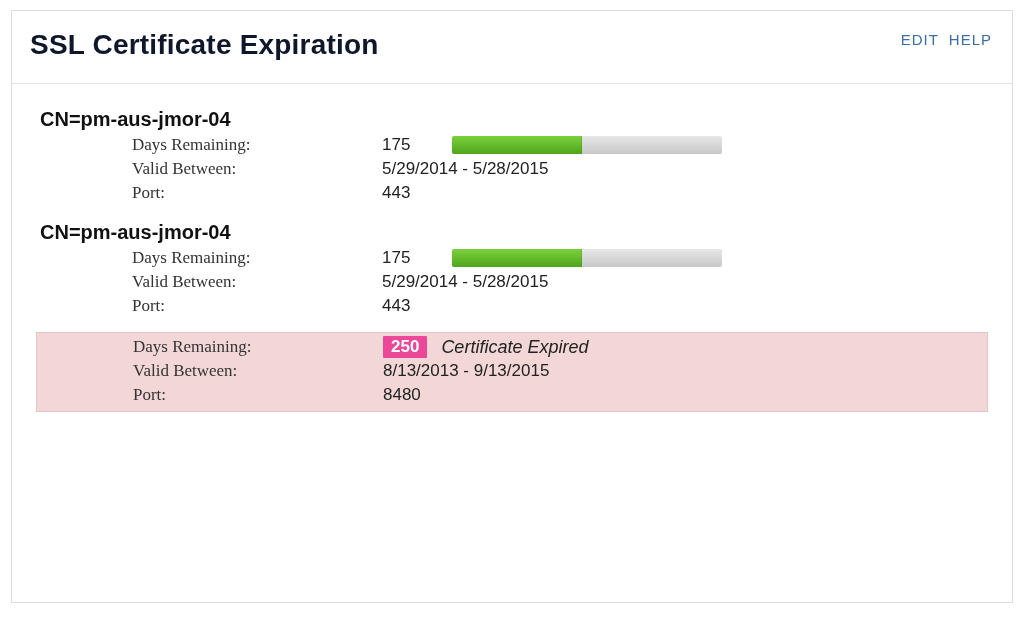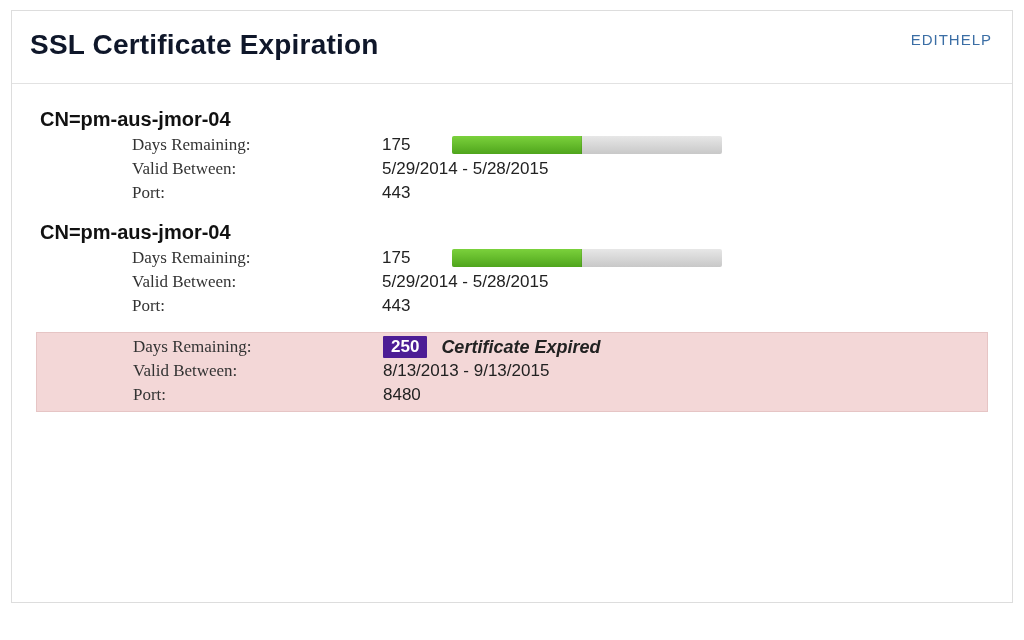--- a/index.html
+++ b/index.html
@@ -24,20 +24,21 @@
     border-bottom: 1px solid #e2e2e2;
   }
   .panel-title {
     font-size: 28px;
     font-weight: bold;
     color: #0f172a;
     letter-spacing: 0.2px;
   }
   .panel-actions {
     display: flex;
+    gap: 10px;
     padding-top: 2px;
   }
   .panel-actions a {
     color: #3b6ea5;
     font-size: 15px;
     text-decoration: none;
     letter-spacing: 1px;
     cursor: pointer;
   }
   .content {
@@ -88,31 +89,31 @@
     overflow: hidden;
     margin-left: 4px;
   }
   .progress-fill {
     position: absolute;
     left: 0; top: 0; bottom: 0;
     background: linear-gradient(to bottom, #7bd13c, #4fa51c);
     border-right: 1px solid rgba(0,0,0,0.08);
   }
   .badge-expired {
-    background: #4c1d95;
+    background: #ec4899;
     color: #fff;
     font-weight: bold;
     padding: 1px 8px;
     font-size: 17px;
     border-radius: 1px;
     margin-right: 14px;
   }
   .expired-text {
     font-style: italic;
-    font-weight: bold;
+    font-weight: normal;
     font-size: 18px;
     color: #222;
   }
 </style>
 </head>
 <body>
 
 <div class="panel">
   <div class="panel-header">
     <div class="panel-title">SSL Certificate Expiration</div>

